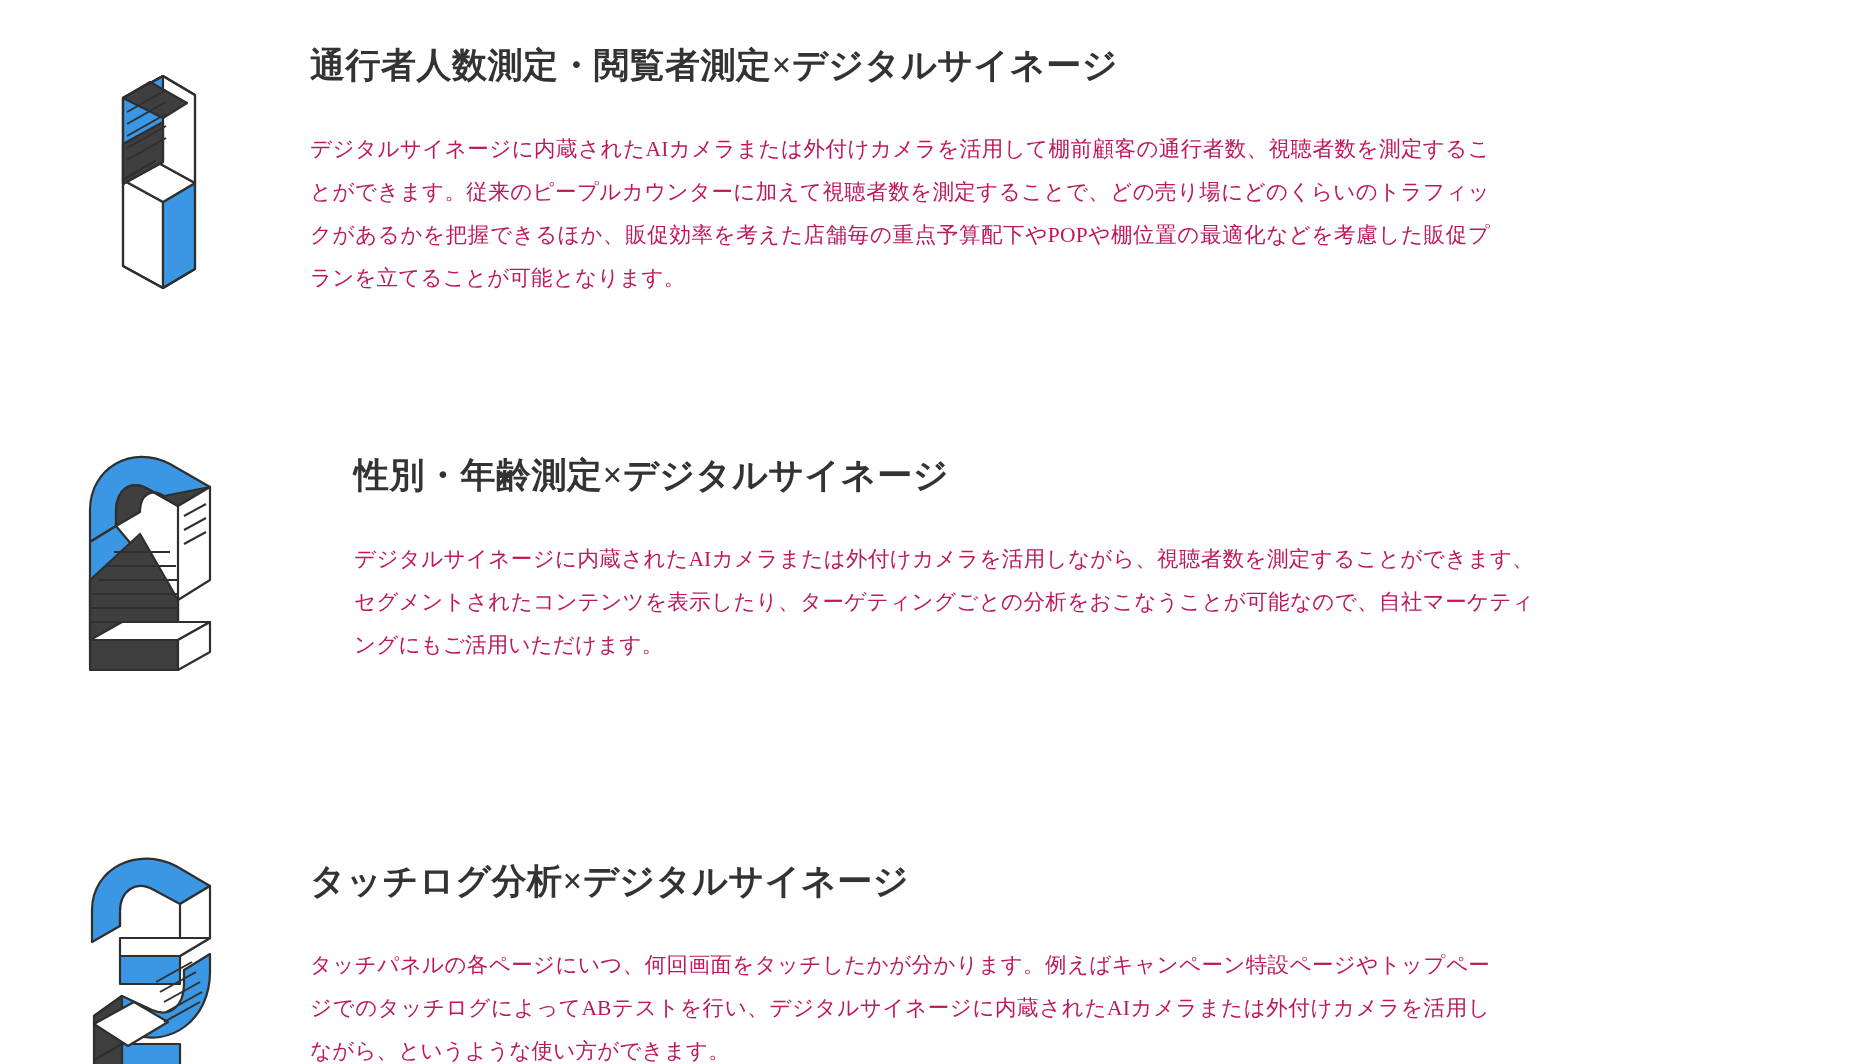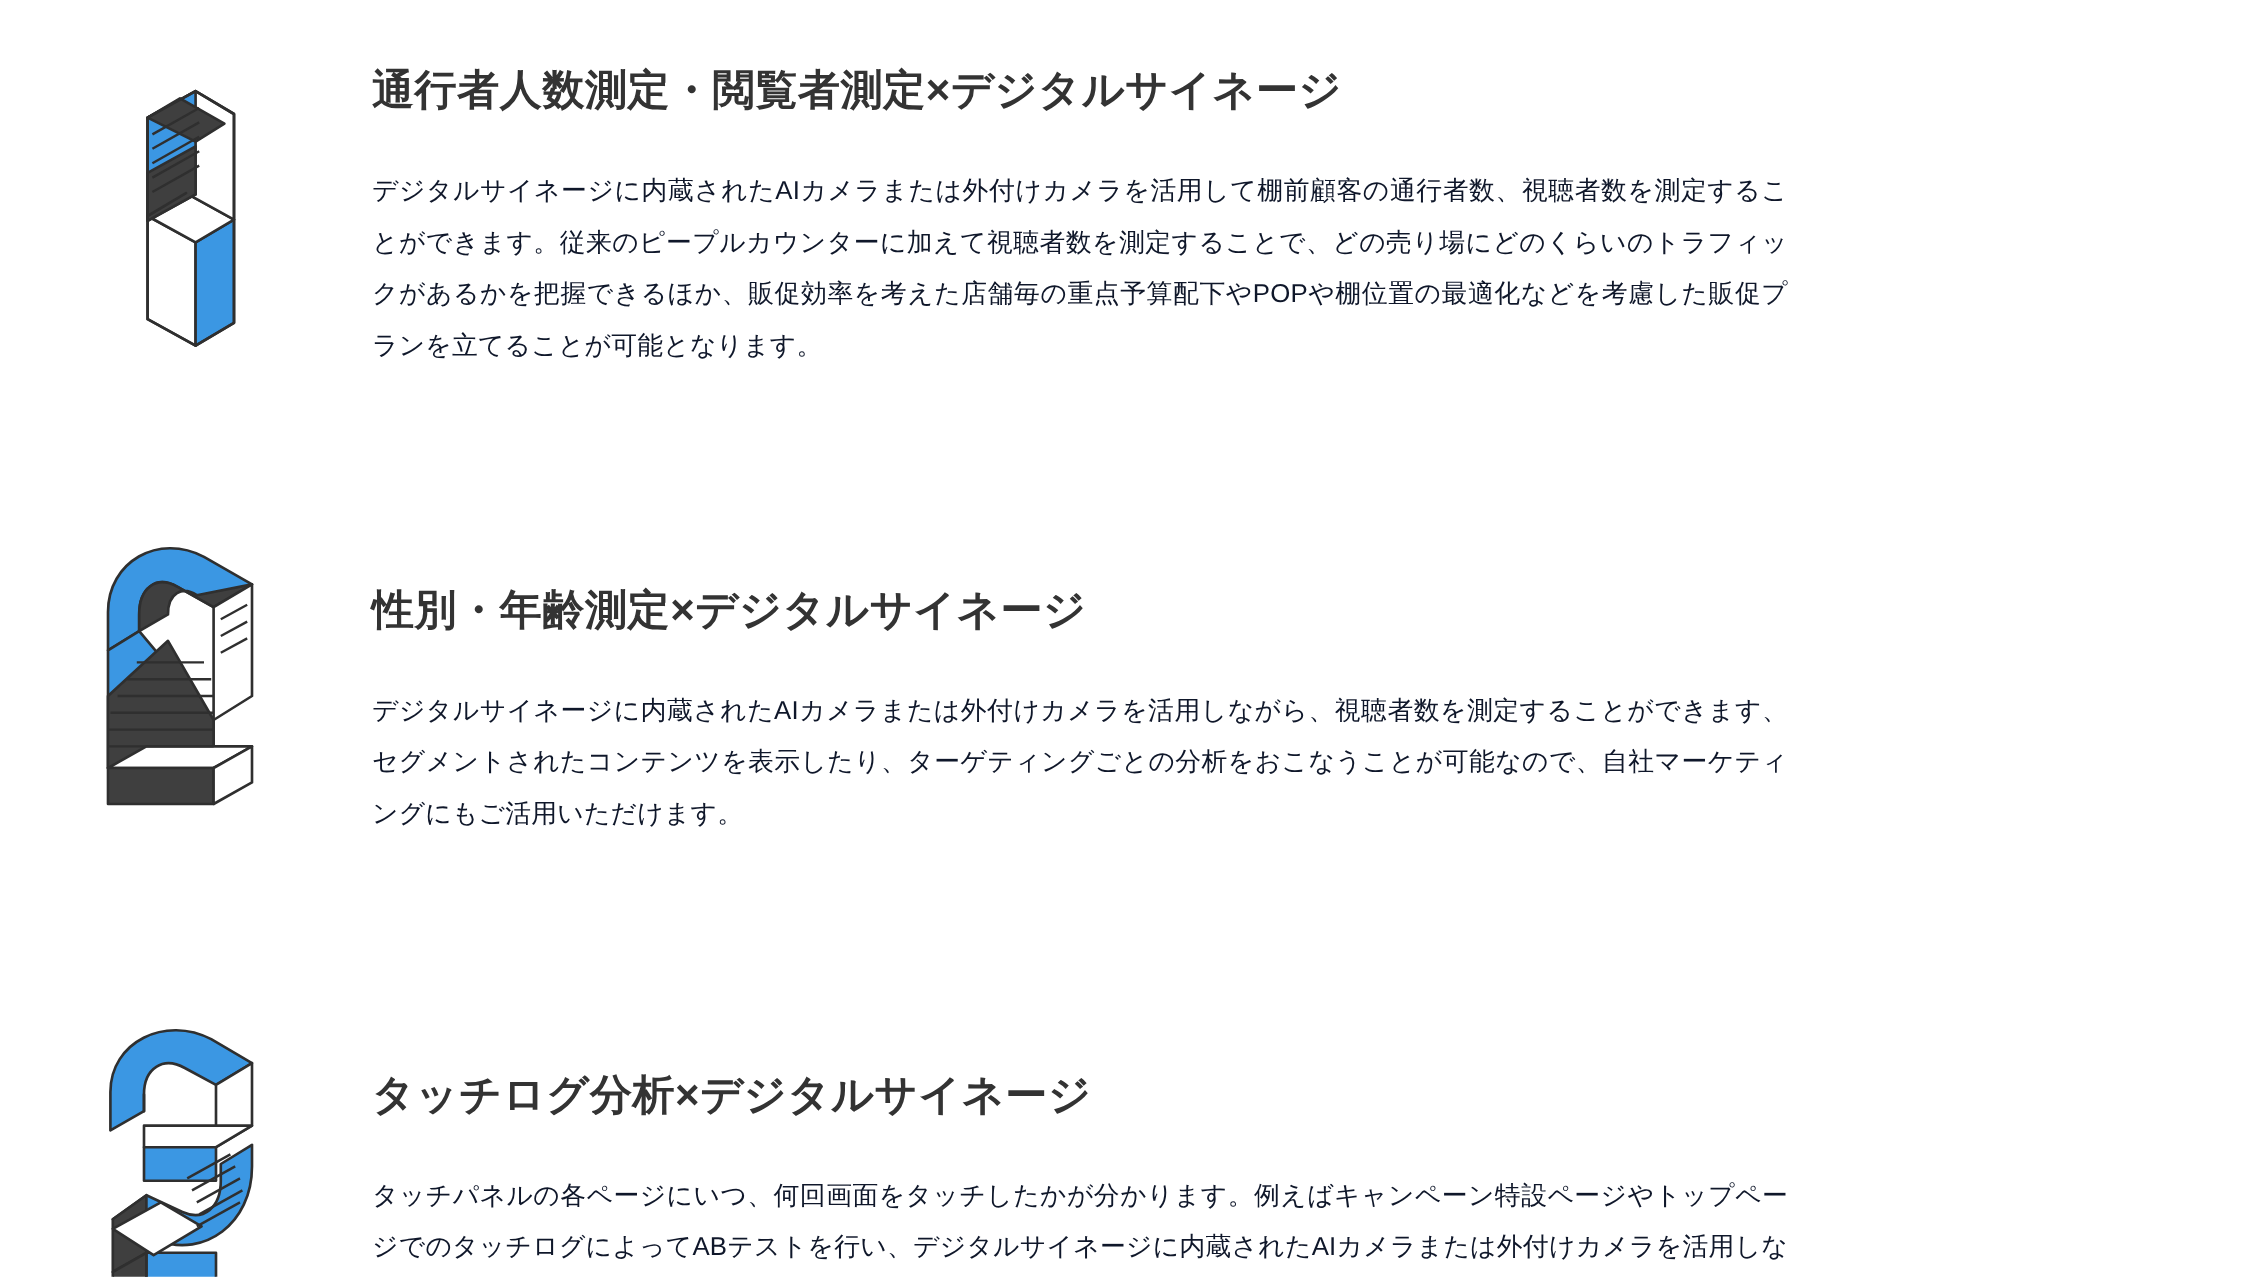--- a/index.html
+++ b/index.html
@@ -23,21 +23,22 @@
   }
   .feature-list {
     display: flex;
     flex-direction: column;
     gap: 68px;
     padding: 24px 0 0 0;
   }
   .feature {
     display: flex;
     flex-direction: row;
-    align-items: flex-end;
+    align-items: center;
+    font-family: Liberation Serif, serif;
   }
   .icon-col {
     width: 310px;
     min-width: 310px;
     display: flex;
     justify-content: center;
     align-items: flex-start;
     padding-top: 10px;
   }
   .icon-box {
@@ -58,29 +59,29 @@
     font-size: 35px;
     font-weight: bold;
     line-height: 1.4;
     color: #333333;
     margin: 0 0 38px 0;
     letter-spacing: 0.5px;
   }
   .feature-body {
     font-size: 21.5px;
     line-height: 2.0;
-    color: #0f172a;
+    color: #be185d;
     margin: 0;
     letter-spacing: 0.2px;
     text-align: justify;
     max-width: 1180px;
   }
   
   .feature.f1 { margin-top: 6px; }
-  .feature.f2 { margin-top: 40px; }
+  .feature.f2 { margin-top: 40px; gap: 44px; }
   .feature.f3 { margin-top: 58px; }
   .feature.f2 .icon-col { padding-top: 12px; }
   .feature.f3 .icon-col { padding-top: 8px; }
 </style>
 </head>
 <body>
 
 <div class="page">
   <div class="feature-list">
 

